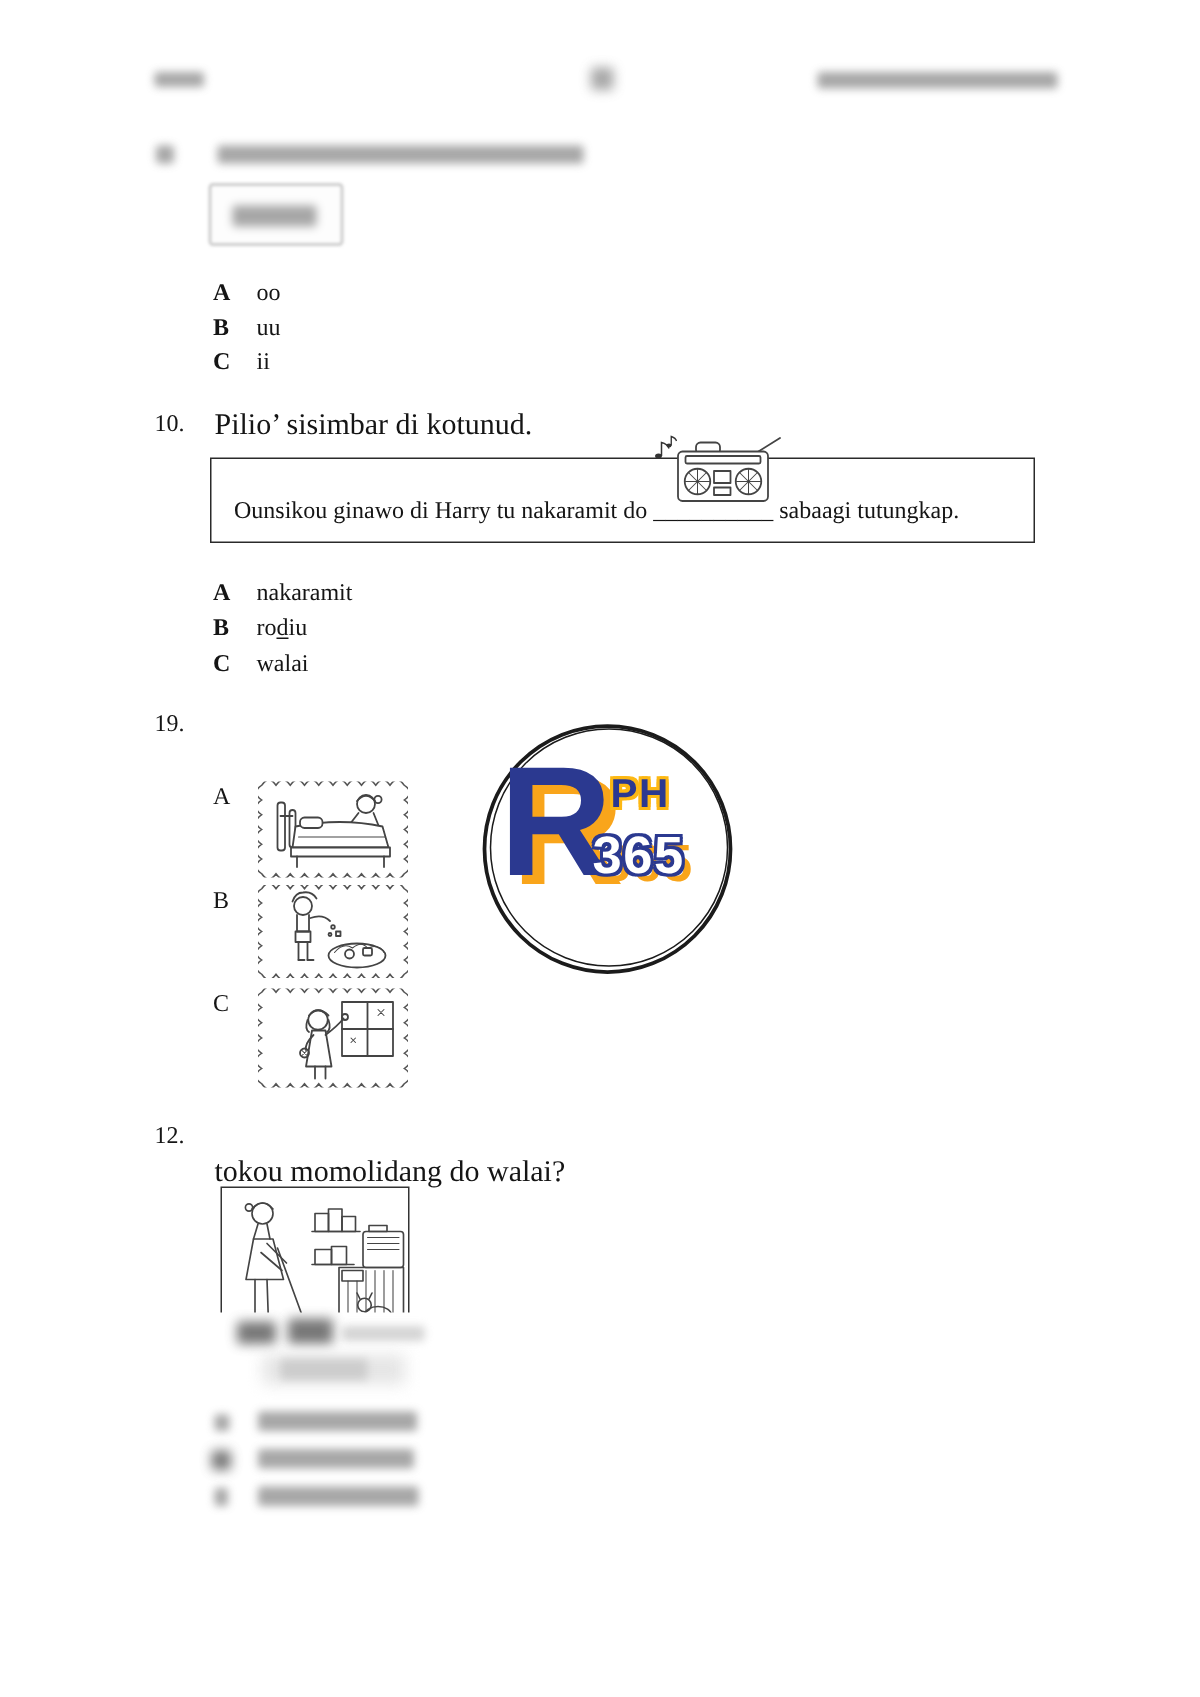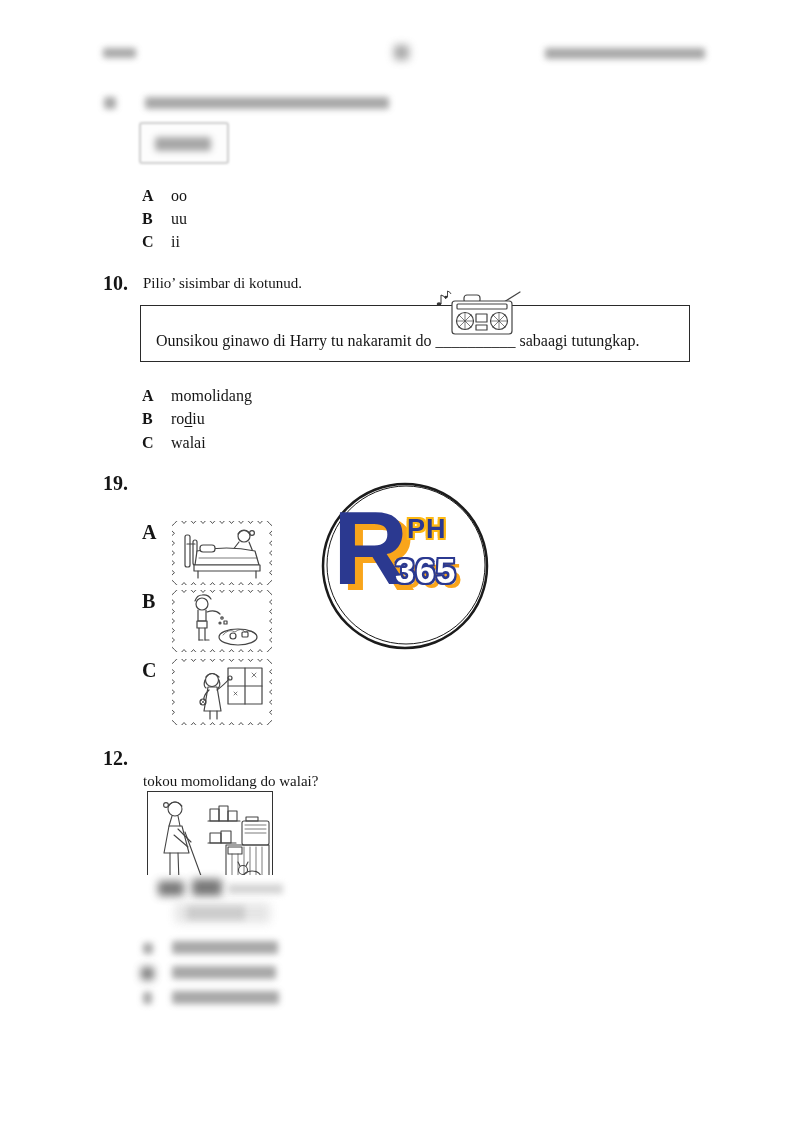--- a/index.html
+++ b/index.html
@@ -4,22 +4,22 @@
 <style>
   *{margin:0;padding:0;box-sizing:border-box}
   html,body{background:#fff}
   .page{position:relative;width:800px;height:1131px;background:#ffffff;overflow:hidden;
         font-family:"Liberation Serif",serif;color:#151515;font-size:16px}
   .abs{position:absolute}
   .blur{position:absolute;background:#8a8a8a;filter:blur(3px);border-radius:2px;opacity:.75}
   .blur.light{background:#c2c2c2;opacity:.7}
   .blur.dark{background:#4a4a4a;filter:blur(4px)}
   .blur.faint{background:#e3e3e3;filter:blur(5px);opacity:.9}
-  .q-num{position:absolute;font-weight:bold;font-size:20px;line-height:22px}
-  .q-text{position:absolute;font-size:15px;line-height:22px}
+  .q-num{position:absolute;font-weight:normal;font-size:16px;line-height:22px}
+  .q-text{position:absolute;font-size:20px;line-height:22px}
   .opt{position:absolute;display:flex;font-size:16px;line-height:22px}
   .opt .letter{font-weight:bold;width:29px;flex:0 0 29px}
   .u{text-decoration:underline;text-underline-offset:2px}
   .sentence-box{position:absolute;left:140px;top:305px;width:550px;height:57px;border:1.5px solid #2a2a2a}
   .sentence-box .line{position:absolute;left:15px;top:26px;white-space:nowrap}
   .q9-box{position:absolute;left:139px;top:122px;width:90px;height:42px;border:2px solid #cdcdcd;
           border-radius:3px;filter:blur(1px);background:#fdfdfd}
   .card{position:absolute;left:172px}
   .imgframe{position:absolute;left:147px;top:791px;width:126px;height:110px;border:1.5px solid #333;background:#fff}
   .whiteband{position:absolute;left:138px;top:875px;width:180px;height:32px;background:#fff}
@@ -94,21 +94,21 @@
     <g>
       <ellipse cx="9" cy="15" rx="2.3" ry="1.7" fill="#333"></ellipse>
       <path d="M11 15 V6 q4 1 5 4" fill="none" stroke="#333" stroke-width="1"></path>
       <ellipse cx="16" cy="8" rx="1.7" ry="1.3" fill="#333"></ellipse>
       <path d="M17.5 8 V2 q3 1 3.5 3" fill="none" stroke="#333" stroke-width=".9"></path>
     </g>
   </svg>
 
   <div class="opt" style="left:142px;top:385px">
     <span class="letter">A</span>
-    <span>momolidang</span>
+    <span>nakaramit</span>
   </div>
   <div class="opt" style="left:142px;top:408px">
     <span class="letter">B</span>
     <span>
       <span>ro</span><span class="u">d</span><span>iu</span>
     </span>
   </div>
   <div class="opt" style="left:142px;top:432px">
     <span class="letter">C</span>
     <span>walai</span>

